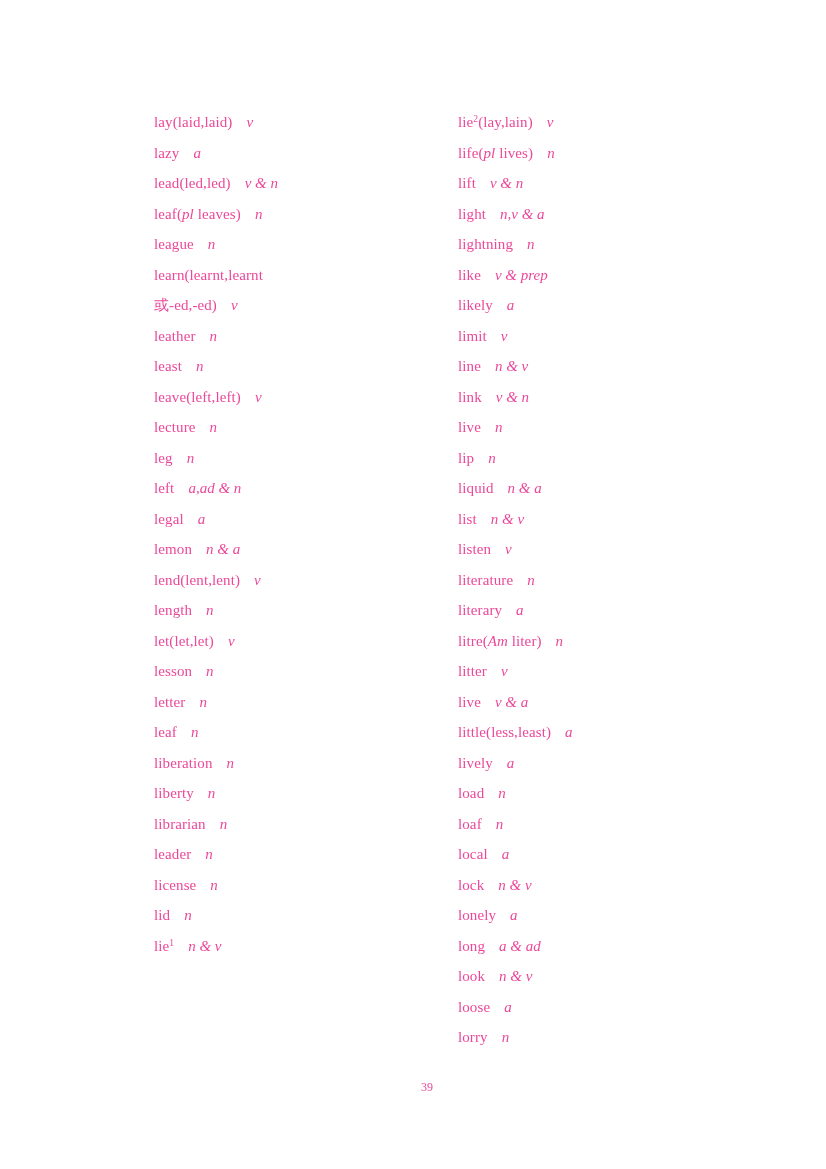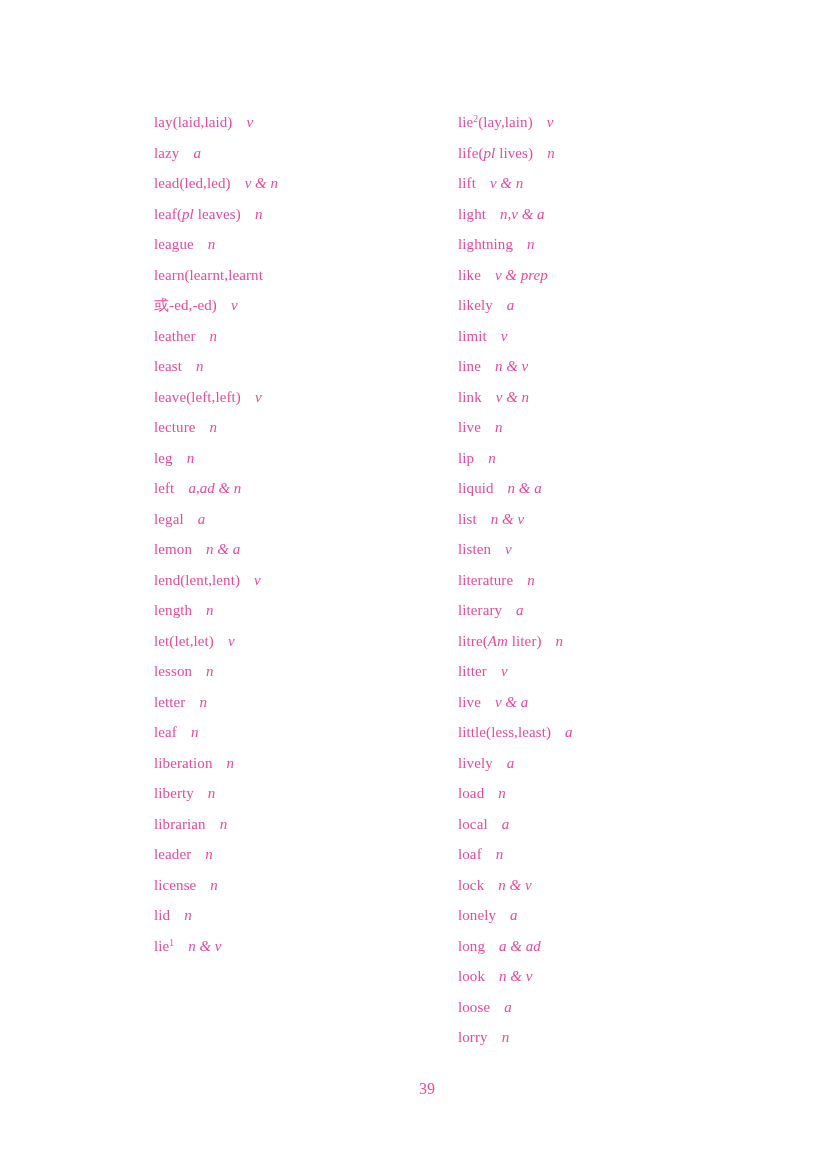--- a/index.html
+++ b/index.html
@@ -48,21 +48,21 @@
   .pos {
     font-style: italic;
     margin-left: 14px;
   }
   .page-number {
     position: absolute;
     left: 154px;
     width: 546px;
     top: 1080px;
     text-align: center;
-    font-size: 16px;
+    font-size: 12px;
   }
 </style>
 </head>
 <body>
 
 <div class="page">
   <div class="columns">
     <div class="col left" id="col-left">
         <div class="row"><span class="word"><span class="seg-n">lay(laid,laid)</span></span><span class="pos">v</span></div>
         <div class="row"><span class="word"><span class="seg-n">lazy</span></span><span class="pos">a</span></div>
@@ -110,22 +110,22 @@
         <div class="row"><span class="word"><span class="seg-n">list</span></span><span class="pos">n &amp; v</span></div>
         <div class="row"><span class="word"><span class="seg-n">listen</span></span><span class="pos">v</span></div>
         <div class="row"><span class="word"><span class="seg-n">literature</span></span><span class="pos">n</span></div>
         <div class="row"><span class="word"><span class="seg-n">literary</span></span><span class="pos">a</span></div>
         <div class="row"><span class="word"><span class="seg-n">litre(</span><span class="seg-i">Am</span><span class="seg-n"> liter)</span></span><span class="pos">n</span></div>
         <div class="row"><span class="word"><span class="seg-n">litter</span></span><span class="pos">v</span></div>
         <div class="row"><span class="word"><span class="seg-n">live</span></span><span class="pos">v &amp; a</span></div>
         <div class="row"><span class="word"><span class="seg-n">little(less,least)</span></span><span class="pos">a</span></div>
         <div class="row"><span class="word"><span class="seg-n">lively</span></span><span class="pos">a</span></div>
         <div class="row"><span class="word"><span class="seg-n">load</span></span><span class="pos">n</span></div>
+        <div class="row"><span class="word"><span class="seg-n">loaf</span></span><span class="pos">n</span></div>
         <div class="row"><span class="word"><span class="seg-n">local</span></span><span class="pos">a</span></div>
-        <div class="row"><span class="word"><span class="seg-n">loaf</span></span><span class="pos">n</span></div>
         <div class="row"><span class="word"><span class="seg-n">lock</span></span><span class="pos">n &amp; v</span></div>
         <div class="row"><span class="word"><span class="seg-n">lonely</span></span><span class="pos">a</span></div>
         <div class="row"><span class="word"><span class="seg-n">long</span></span><span class="pos">a &amp; ad</span></div>
         <div class="row"><span class="word"><span class="seg-n">look</span></span><span class="pos">n &amp; v</span></div>
         <div class="row"><span class="word"><span class="seg-n">loose</span></span><span class="pos">a</span></div>
         <div class="row"><span class="word"><span class="seg-n">lorry</span></span><span class="pos">n</span></div>
       </div>
   </div>
   <div class="page-number">39</div>
 </div>

